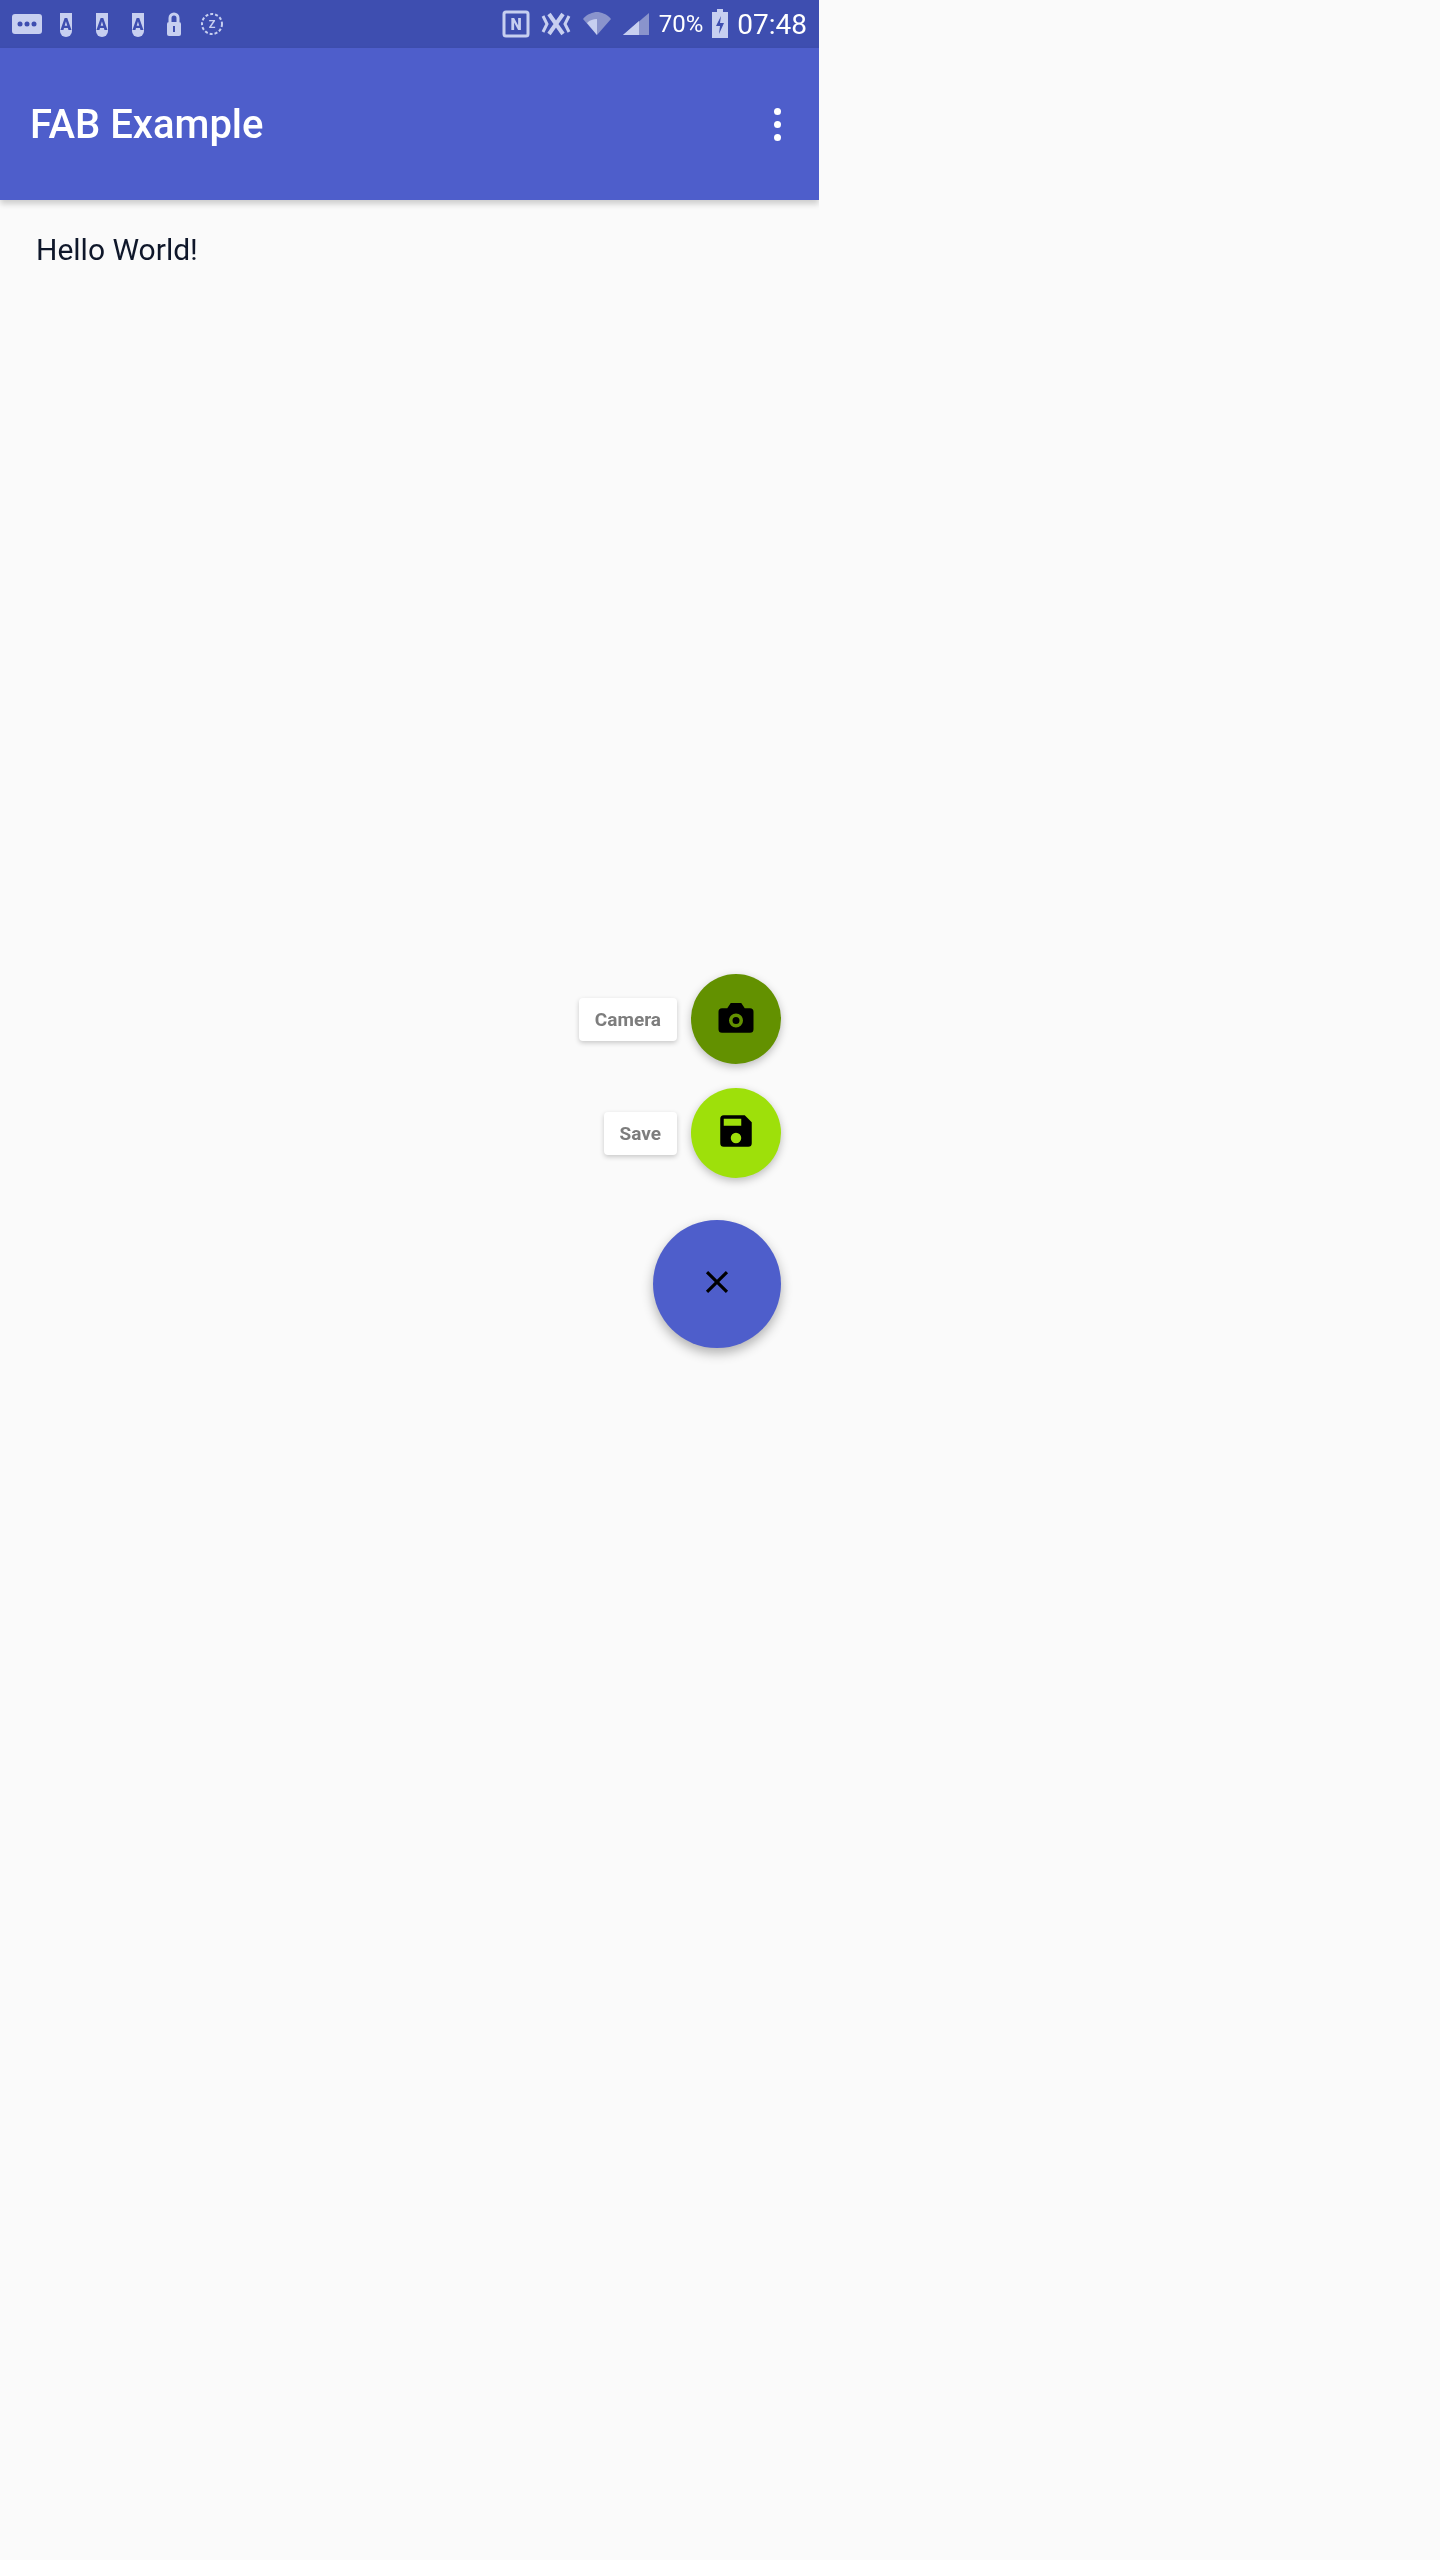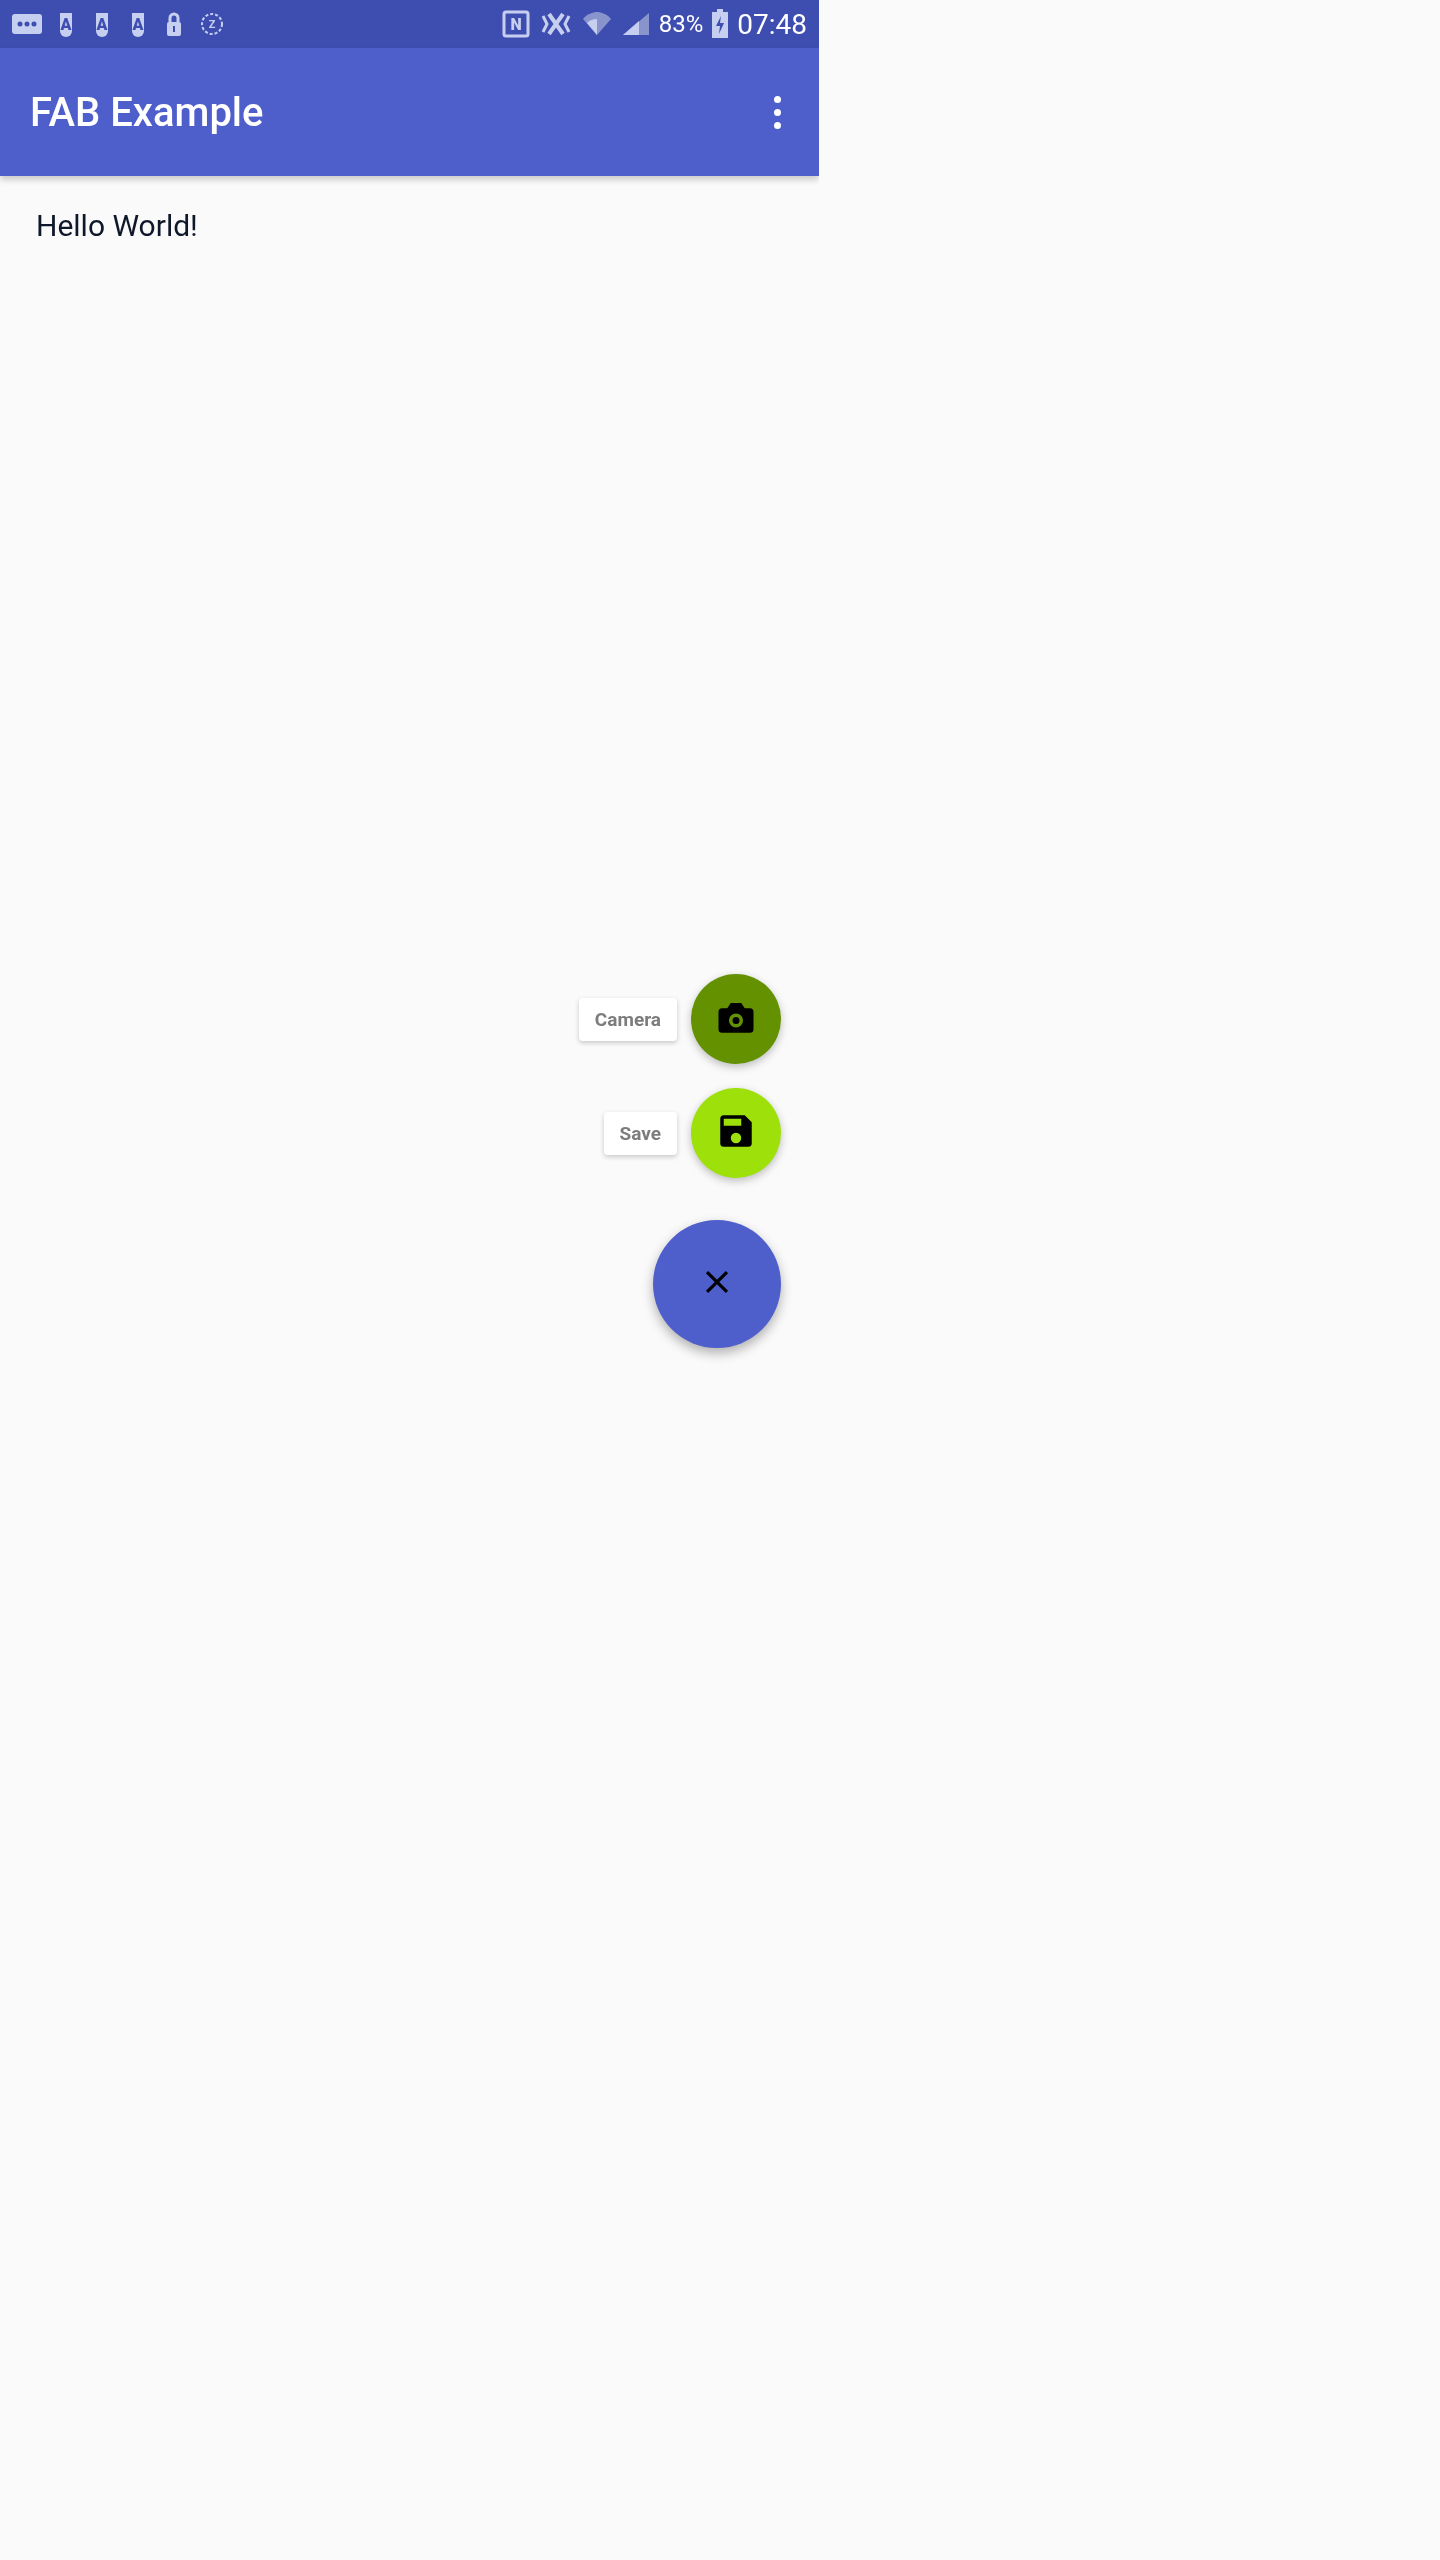--- a/index.html
+++ b/index.html
@@ -50,21 +50,21 @@
       color: #fff;
     }
     
     .status-time {
       font-size: 28px;
       color: #fff;
       margin-left: 0;
     }
     
     .app-bar {
-      height: 128px;
+      height: 152px;
       background: #4e5ecb;
       display: flex;
       align-items: center;
       justify-content: space-between;
       padding: 0 30px;
       box-shadow: 0 4px 6px rgba(0,0,0,0.18);
       position: relative;
       z-index: 2;
     }
     
@@ -221,21 +221,21 @@
           <path d="M16 24L2 8C6 3 12 1 16 1s10 2 14 7L16 24z" fill="#8a94cc"></path>
           <path d="M16 24L6 12c3-3 6-4 10-4" fill="#c7cff0"></path>
         </svg>
     </span>
     <span class="status-icon">
       <svg width="30" height="26" viewBox="0 0 30 26">
           <path d="M2 24h26L28 2 2 24z" fill="#8a94cc"></path>
           <path d="M2 24h16V10L2 24z" fill="#c7cff0"></path>
         </svg>
     </span>
-    <span class="battery-text">83%</span>
+    <span class="battery-text">70%</span>
     <span class="status-icon">
       <svg width="18" height="30" viewBox="0 0 18 30">
           <rect x="1" y="3" width="16" height="26" fill="#c7cff0"></rect>
           <rect x="6" y="0" width="6" height="4" fill="#c7cff0"></rect>
           <path d="M10 7L5 17h4l-1 8 5-11h-4l1-7z" fill="#3e4eb0"></path>
         </svg>
     </span>
     <span class="status-time">07:48</span>
   </div>
 </div>

